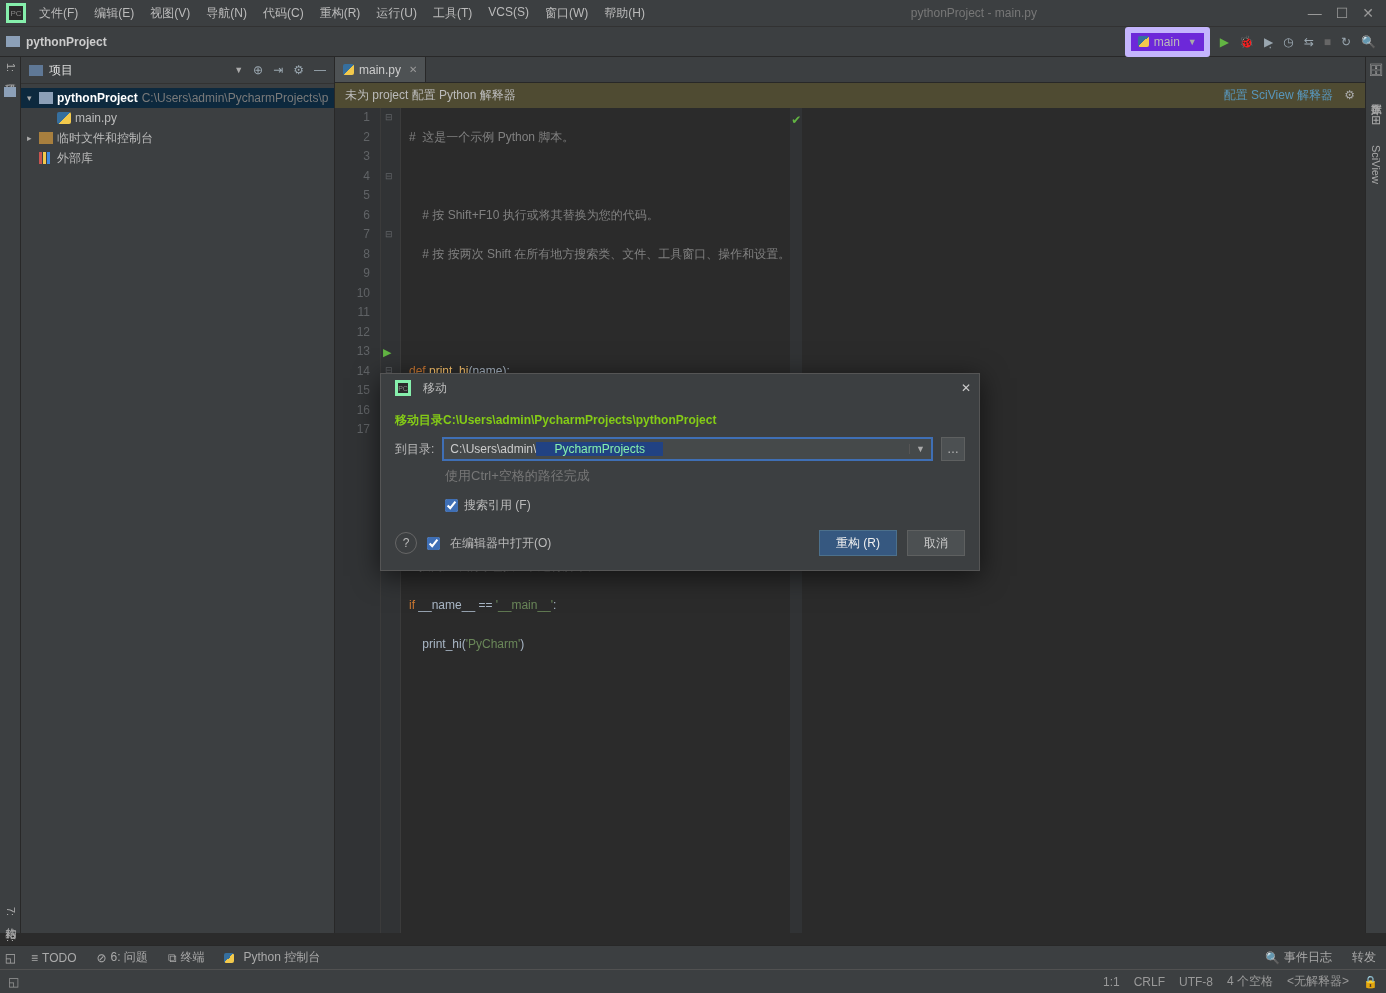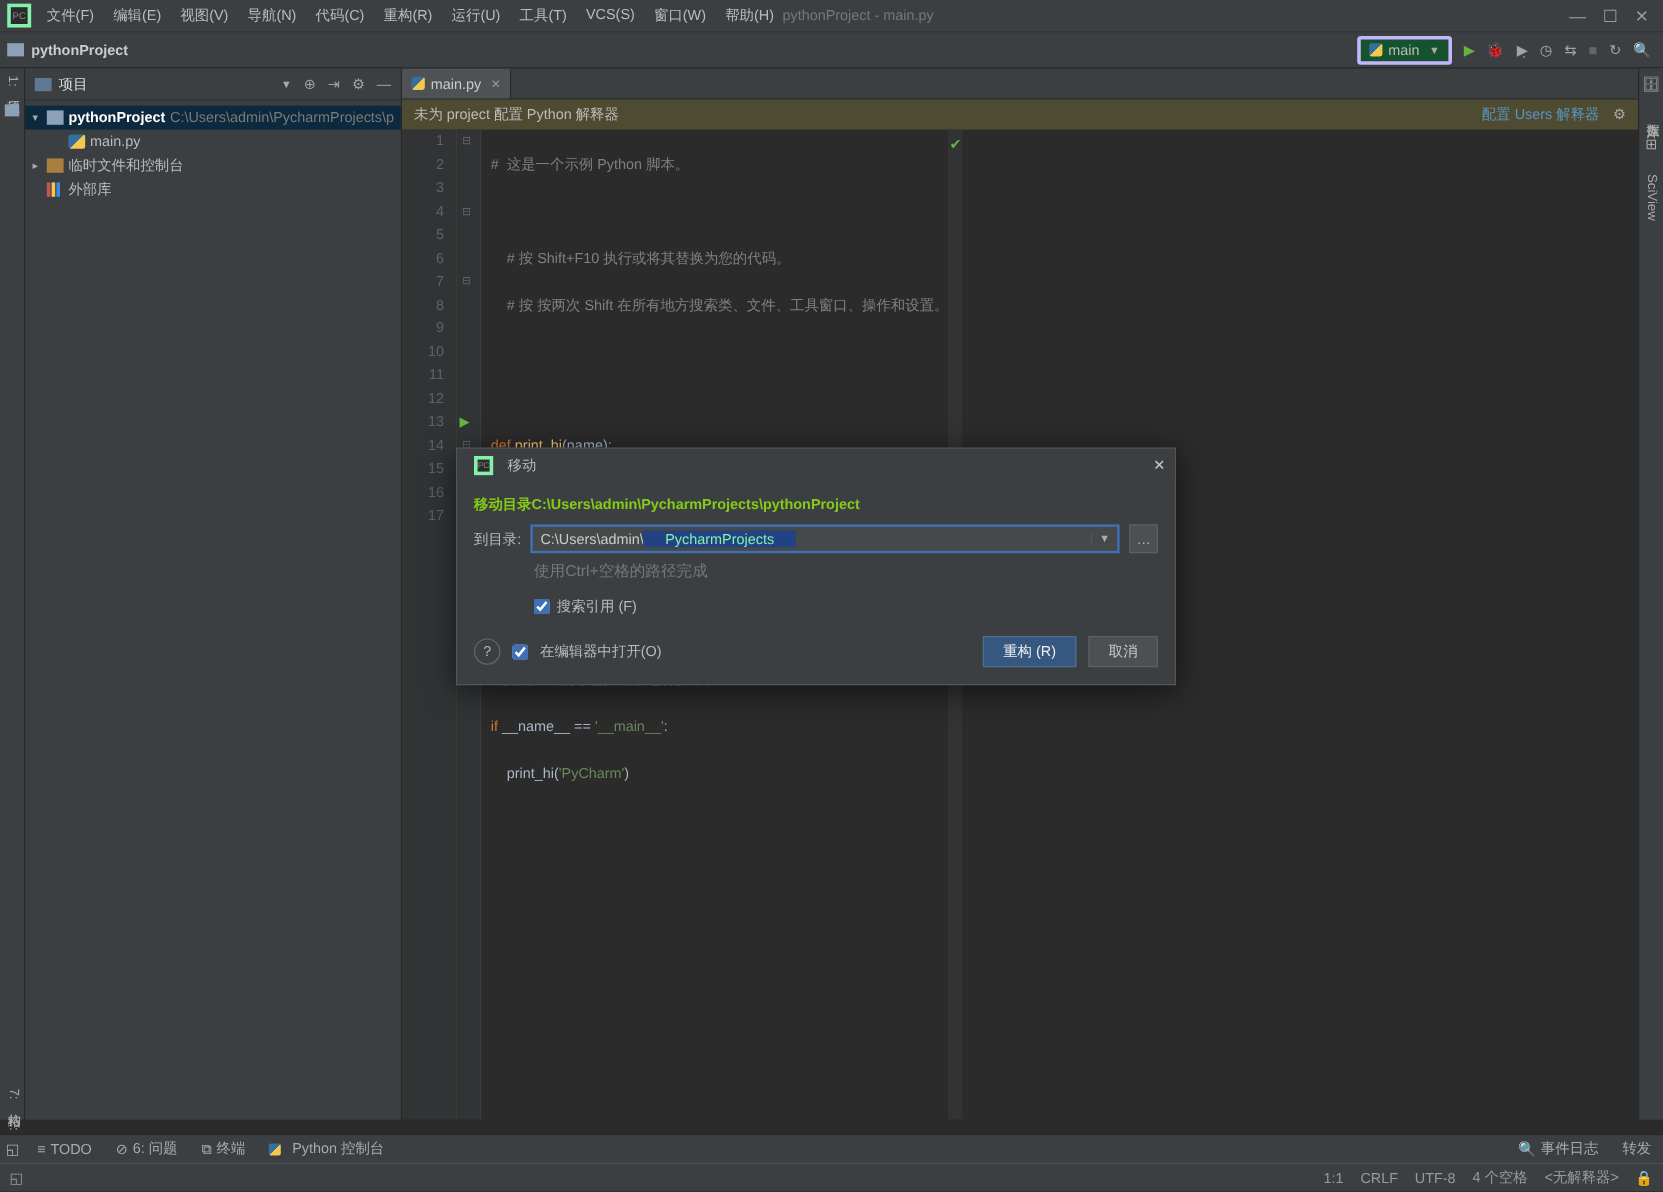--- a/index.html
+++ b/index.html
@@ -1,27 +1,27 @@
 <!DOCTYPE html>
 <html><head>
 <meta charset="utf-8">
 <style>
 *{box-sizing:border-box;margin:0;padding:0;font-family:"Microsoft YaHei","Segoe UI",sans-serif;font-size:12px;user-select:none}
 body{background:#2b2b2b;color:#bbb;width:1386px;height:993px;overflow:hidden;position:relative}
 .menubar{height:27px;background:#3c3f41;display:flex;align-items:center;border-bottom:1px solid #323232}
 .app-icon{width:20px;height:20px;margin:0 6px;background:#2b2b2b;border:3px solid #86efac;display:flex;align-items:center;justify-content:center;font-size:8px;color:#888}
 .menus{display:flex;gap:2px}
 .menu-item{padding:3px 7px;color:#bbb;cursor:default}
-.title-center{flex:1;color:#777}
+.title-center{flex:1;text-align:center;color:#777}
 .win-ctrl{display:flex;gap:14px;padding:0 12px;color:#999}
 .win-ctrl span{cursor:default;font-size:14px}
 .navbar{height:30px;background:#3c3f41;display:flex;align-items:center;border-bottom:1px solid #282828;padding:0 6px}
 .folder-icon{width:14px;height:11px;background:#8ca0b8;margin-right:6px}
 .proj-name{color:#ccc;font-weight:bold;flex:1}
-.run-config{display:flex;align-items:center;background:#14532d;border:3px solid #c4b5fd;padding:2px 7px;border-radius:3px;margin-right:6px}
+.run-config{display:flex;align-items:center;background:#6d28d9;border:6px solid #c4b5fd;padding:2px 7px;border-radius:3px;margin-right:6px}
 .py-dot{display:inline-block;width:11px;height:11px;border-radius:2px;background:linear-gradient(135deg,#366f9e 50%,#f2c94c 50%);margin-right:5px}
 .nav-icons{display:flex;gap:10px;align-items:center;color:#9aa7b0;padding:0 4px}
 .nav-icons .play{color:#62b543}
 .main{display:flex;height:876px}
 .left-rail{width:21px;background:#3c3f41;border-right:1px solid #282828;display:flex;flex-direction:column;align-items:center;padding-top:6px;gap:12px}
 .rail-lbl{writing-mode:vertical-rl;color:#aaa;font-size:11px;cursor:default}
 .right-rail{width:21px;background:#3c3f41;border-left:1px solid #282828;display:flex;flex-direction:column;align-items:center;padding-top:6px;gap:18px}
 .sidebar{width:314px;background:#3c3f41;border-right:1px solid #282828;display:flex;flex-direction:column}
 .sb-head{height:27px;display:flex;align-items:center;padding:0 8px;border-bottom:1px solid #323232}
 .sb-head .folder-icon{background:#5f7896}
@@ -178,21 +178,21 @@
     <div class="tabs">
       <div class="tab">
         <span class="py-dot" style="width:11px;height:11px;margin-right:5px"></span>
         <span>main.py</span>
         <span class="close">✕</span>
       </div>
     </div>
     <div class="banner">
       <span>未为 project 配置 Python 解释器</span>
       <span>
-        <a>配置 Users 解释器</a>
+        <a>配置 SciView 解释器</a>
         <span class="gear">⚙</span>
       </span>
     </div>
     <div class="code">
       <div class="gutter">
         <div>1</div>
           <div>2</div>
           <div>3</div>
           <div>4</div>
           <div>5</div>

